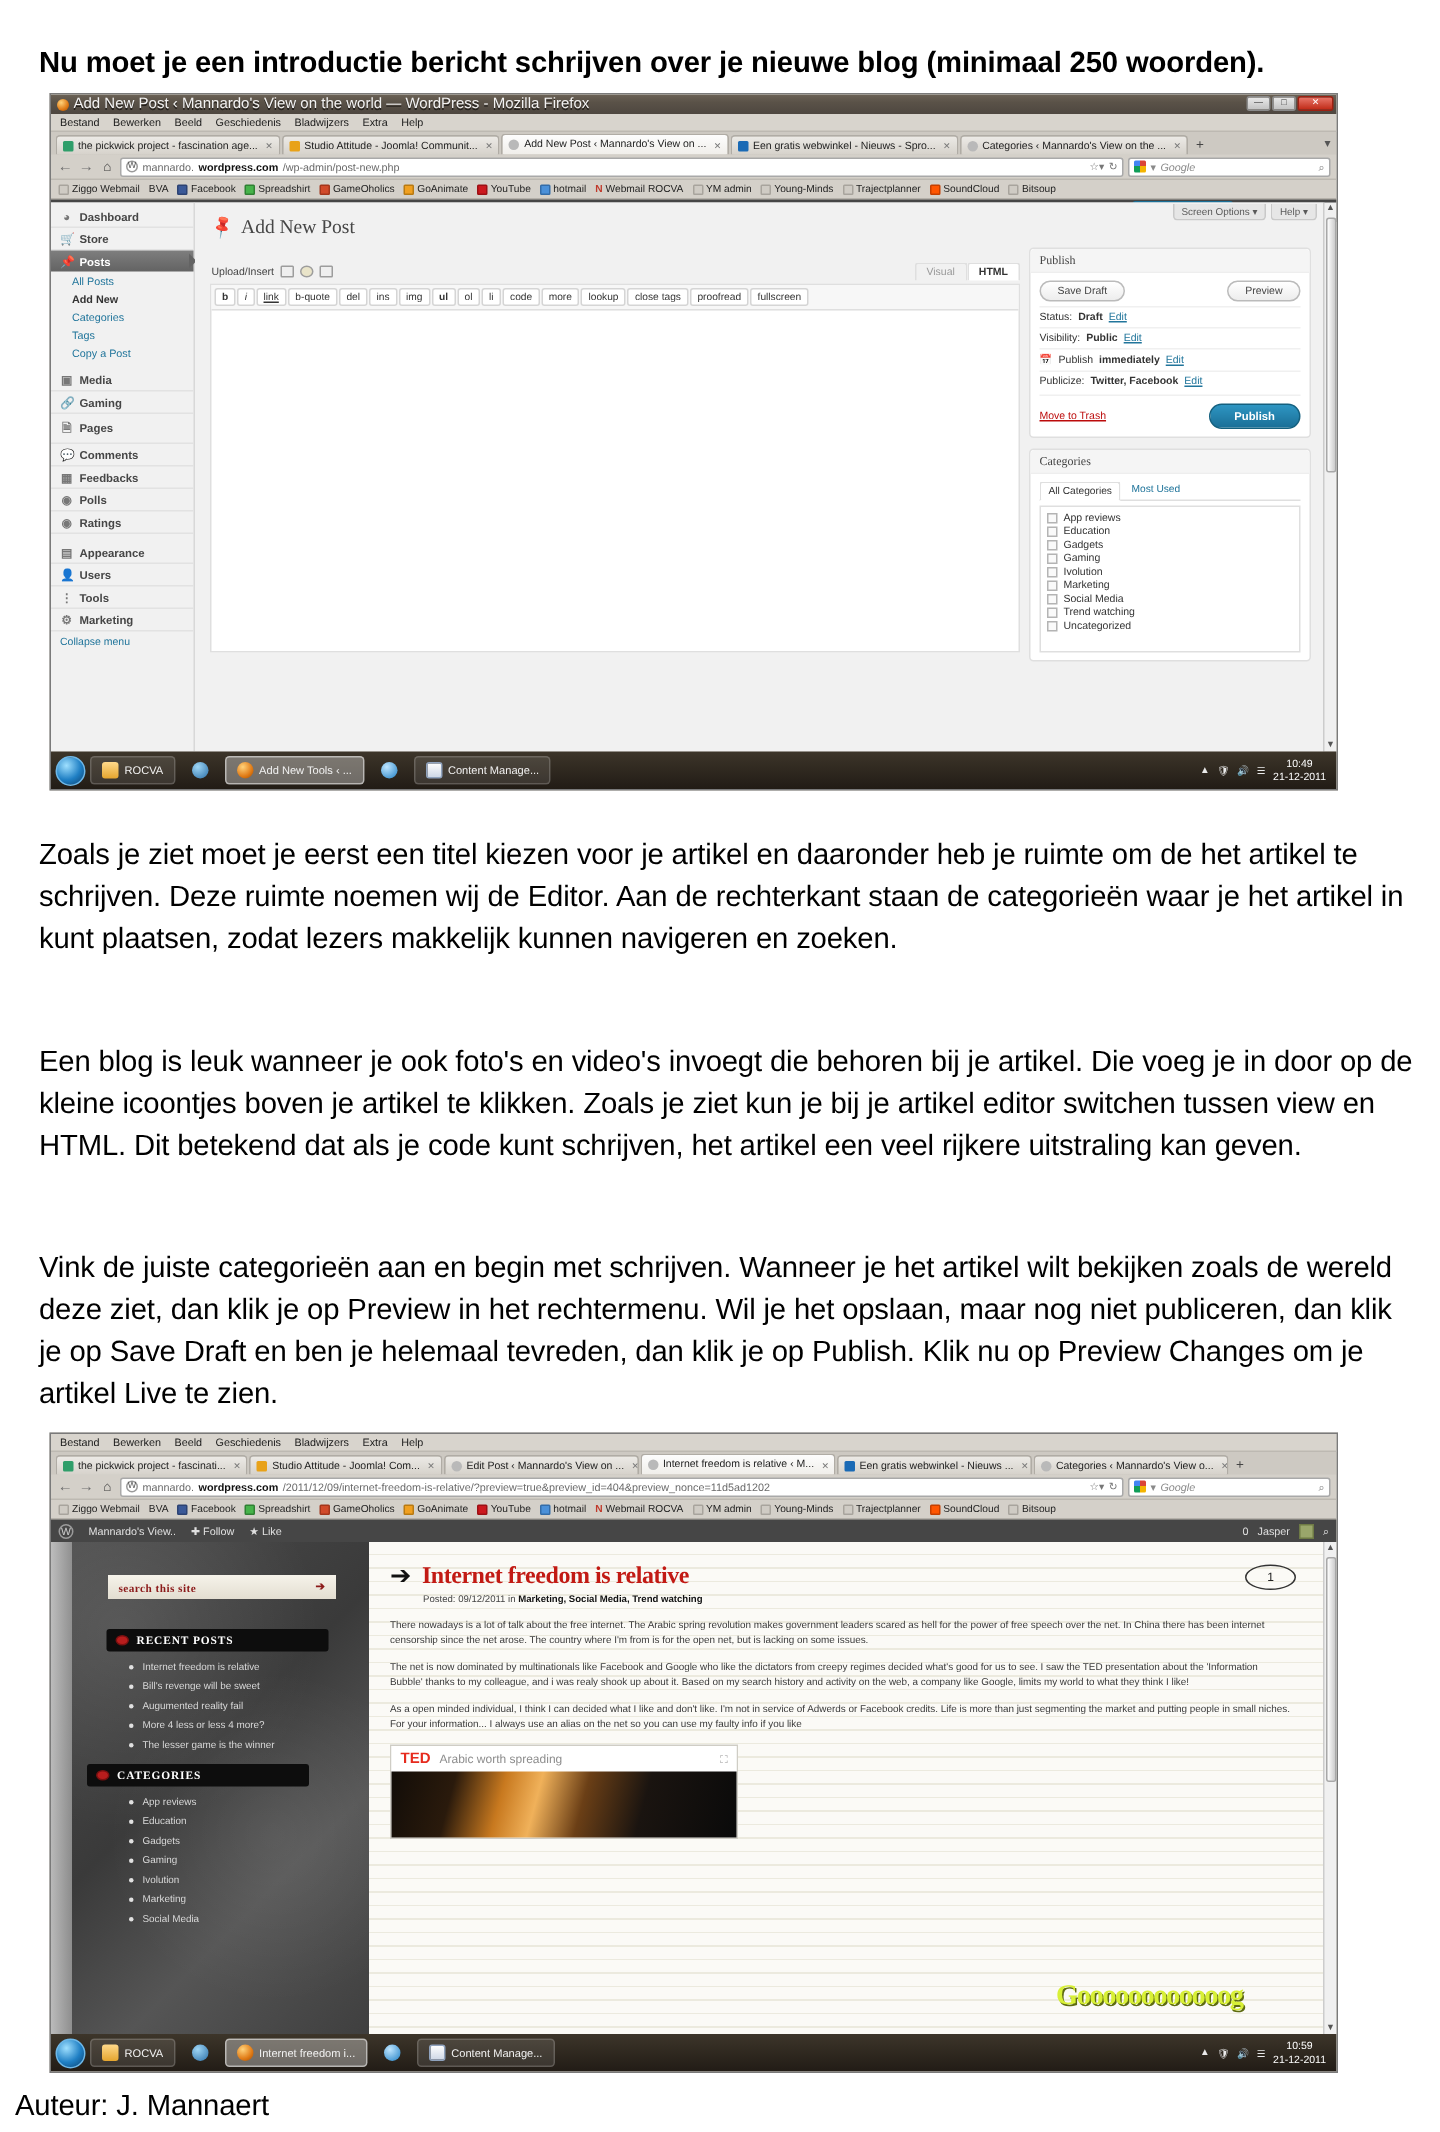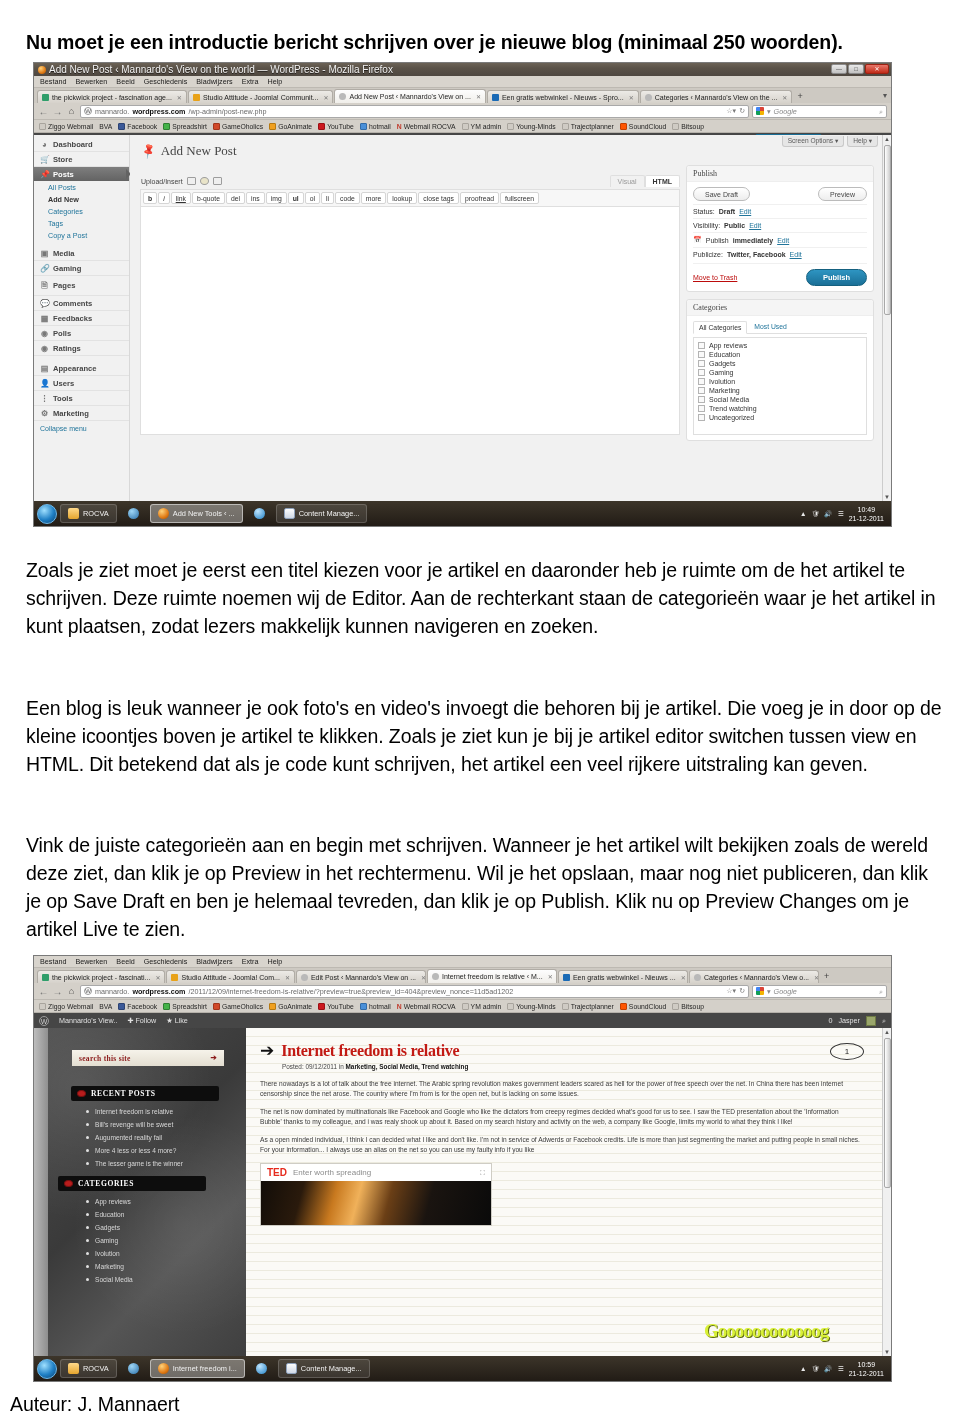--- a/index.html
+++ b/index.html
@@ -865,21 +865,21 @@
               <b>Marketing, Social Media, Trend watching</b>
             </div>
             <div class="postbody">
               <p>There nowadays is a lot of talk about the free internet. The Arabic spring revolution makes government leaders scared as hell for the power of free speech over the net. In China there has been internet censorship since the net arose. The country where I'm from is for the open net, but is lacking on some issues.</p>
               <p>The net is now dominated by multinationals like Facebook and Google who like the dictators from creepy regimes decided what's good for us to see. I saw the TED presentation about the 'Information Bubble' thanks to my colleague, and i was realy shook up about it. Based on my search history and activity on the web, a company like Google, limits my world to what they think I like!</p>
               <p>As a open minded individual, I think I can decided what I like and don't like. I'm not in service of Adwerds or Facebook credits. Life is more than just segmenting the market and putting people in small niches. For your information... I always use an alias on the net so you can use my faulty info if you like</p>
             </div>
             <div class="tedbox">
               <div class="tedhd">
                 <span class="tedlogo">TED</span>
-                <span class="tedtxt">Enter worth spreading</span>
+                <span class="tedtxt">Arabic worth spreading</span>
                 <span class="tedx">⛶</span>
               </div>
               <div class="tedimg"></div>
             </div>
             <div class="goog">Goooooooooooog</div>
           </div>
         </div>
       </div>
 
       <div class="vscroll" style="top:72px;bottom:25px;">

